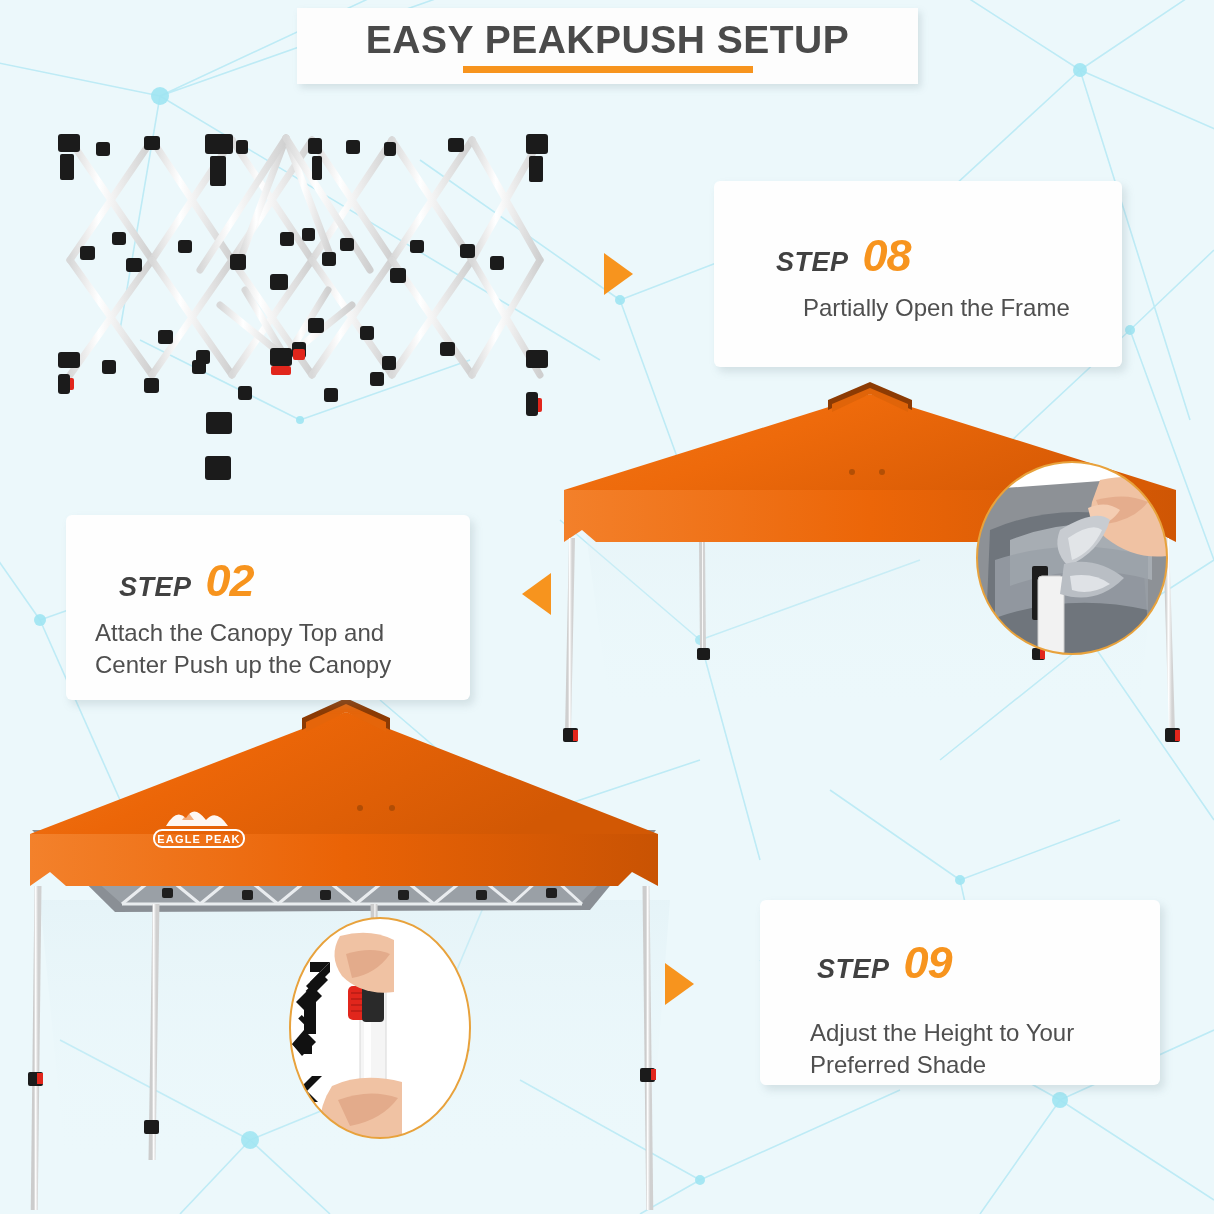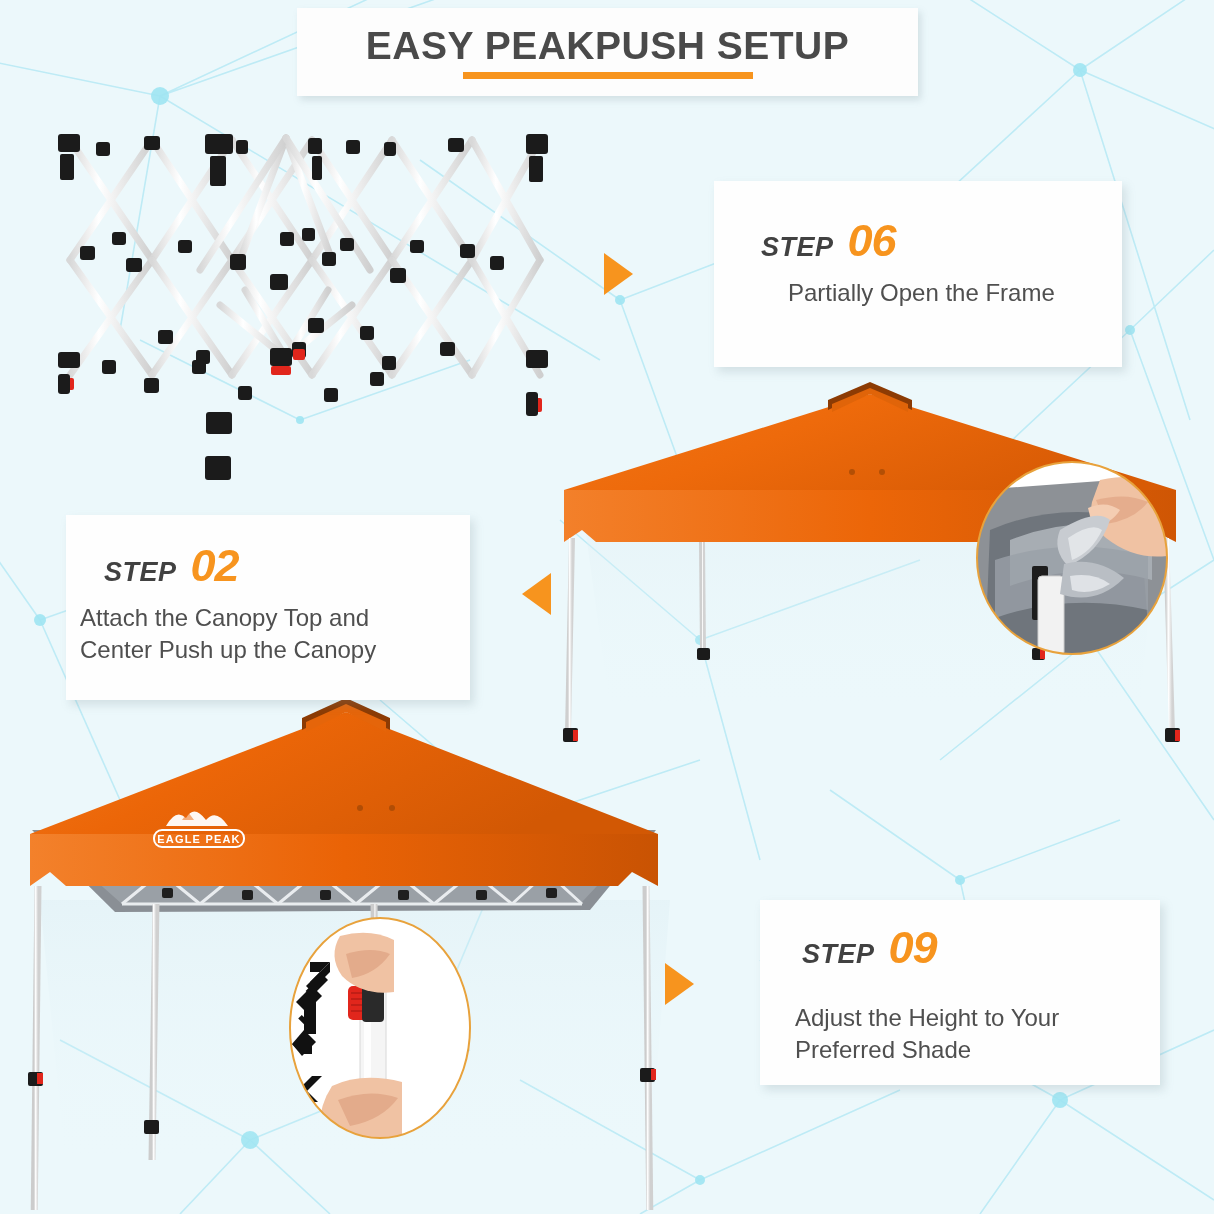--- a/index.html
+++ b/index.html
@@ -13,41 +13,42 @@
     width: 1214px; height: 1214px;
     background: #ecf8fb;
     overflow: hidden;
   }
   #bg-net { position: absolute; inset: 0; width: 1214px; height: 1214px; }
 
   
   #title-banner {
     position: absolute;
     left: 297px; top: 8px;
-    width: 621px; height: 88px;
+    width: 621px; height: 76px;
     background: #fdfdfd;
     box-shadow: 3px 4px 7px rgba(120,140,150,0.22);
     display: flex; flex-direction: column;
     align-items: center; justify-content: center;
   }
   #title-text {
     font-size: 39px; font-weight: bold; color: #4a4a4a;
     letter-spacing: 0.5px; line-height: 1;
   }
   #title-rule {
     width: 290px; height: 7px; background: #f7941e;
     margin-top: 7px;
   }
 
   
   .step-card {
     position: absolute;
     background: #fefefe;
     box-shadow: 4px 5px 9px rgba(120,140,150,0.22);
-    padding: 0;
+    padding: 15px;
+    border-radius: 6px;
   }
   #card-01 { left: 714px; top: 181px; width: 408px; height: 186px; }
   #card-02 { left: 66px;  top: 515px; width: 404px; height: 185px; }
   #card-03 { left: 760px; top: 900px; width: 400px; height: 185px; }
 
   .step-head { display: flex; align-items: baseline; }
   .step-word {
     font-size: 27px; font-weight: bold; font-style: italic;
     color: #414141; letter-spacing: 0.5px;
   }
@@ -453,21 +454,21 @@
     <div id="title-rule"></div>
   </div>
 
   <div class="arrow arrow-right" id="arrow-1"></div>
   <div class="arrow arrow-left" id="arrow-2"></div>
   <div class="arrow arrow-right" id="arrow-3"></div>
 
   <div class="step-card" id="card-01">
     <div class="step-head">
       <span class="step-word">STEP</span>
-      <span class="step-num">06</span>
+      <span class="step-num">08</span>
     </div>
     <div class="step-desc">Partially Open the Frame</div>
   </div>
 
   <div class="step-card" id="card-02">
     <div class="step-head">
       <span class="step-word">STEP</span>
       <span class="step-num">02</span>
     </div>
     <div class="step-desc">Attach the Canopy Top and

